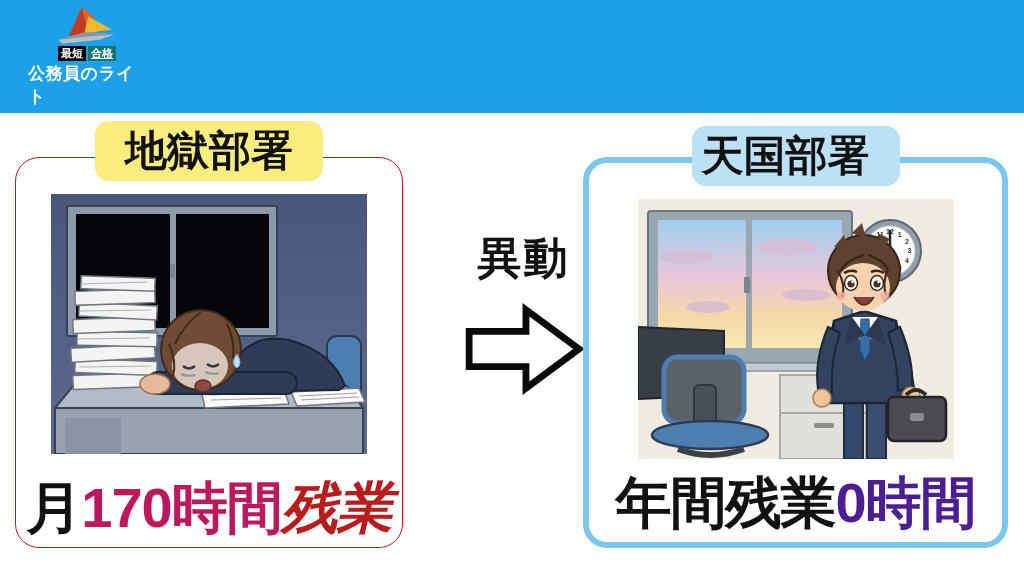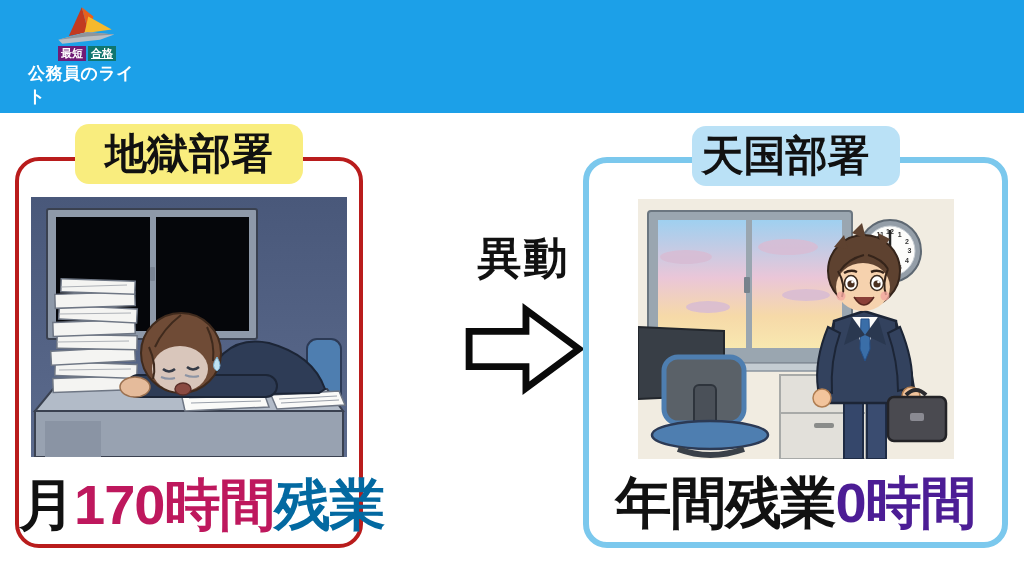--- a/index.html
+++ b/index.html
@@ -8,30 +8,30 @@
   .canvas { position:relative; width:1024px; height:576px; background:#ffffff; }
 
   
   .header { position:absolute; left:0; top:0; width:1024px; height:113px;
     background:#1CA0E8; display:flex; align-items:center; }
   .logo { position:absolute; left:28px; top:6px; width:118px; height:102px;
     display:flex; flex-direction:column; align-items:center; justify-content:center; }
   .logo svg { width:86px; height:52px; display:block; }
   .logo-badges { display:flex; gap:2px; margin-top:1px; }
   .logo-badge { font-size:11px; font-weight:bold; color:#fff; padding:1px 3px; line-height:13px; }
-  .logo-badge.b1 { background:#701a75; }
+  .logo-badge.b1 { background:#000000; }
   .logo-badge.b2 { background:#0f766e;text-decoration:underline; }
   .logo-brand { color:#fff; font-weight:bold; font-size:17px; letter-spacing:0.5px; margin-top:1px; }
   .header-title { position:absolute; left:150px; right:0; top:0; height:113px;
     display:flex; align-items:center; justify-content:center;
     color:#ffffff; font-size:61px; font-weight:900; letter-spacing:1px; white-space:nowrap; }
 
   
   .panel { position:absolute; top:157px; height:391px; background:#fff; border-radius:24px; }
-  .panel.left  { left:15px;  width:348px; border:4px solid #b91c1c; }
+  .panel.left  { left:15px;  width:388px; border:1px solid #b91c1c; }
   .panel.right { left:583px; width:425px; border:6px solid #7BC8ED; }
   .panel-label { position:absolute; top:-37px; left:50%; transform:translateX(-50%);
     white-space:nowrap; padding:5px 30px; border-radius:14px;
     font-size:42px; font-weight:900; color:#111; line-height:50px; }
   .panel.left  .panel-label { background:#F9ED7E; }
   .panel.right .panel-label { background:#BAE1F6;padding-left:10px; }
   .illus { position:absolute; top:36px; left:50%; transform:translateX(-50%);
     width:316px; height:260px; }
   .illus svg { width:316px; height:260px; display:block; }
   .caption { position:absolute; bottom:6px; left:0; right:0; text-align:center;
@@ -125,21 +125,21 @@
         <ellipse cx="149" cy="172" rx="28" ry="23" fill="#D9C6BB"></ellipse>
         <path d="M118,150 Q126,168 122,182 M150,118 Q132,132 124,150 M176,130 Q184,146 182,164" stroke="#3F2A1D" stroke-width="2" fill="none"></path>
         <path d="M132,172 q6,5 12,0" stroke="#343A46" stroke-width="2.5" fill="none"></path>
         <path d="M156,170 q6,5 12,0" stroke="#343A46" stroke-width="2.5" fill="none"></path>
         <path d="M130,180 q7,3 14,1 M154,178 q7,3 14,1" stroke="#8C94A4" stroke-width="2" fill="none"></path>
         <ellipse cx="152" cy="192" rx="8" ry="6" fill="#8A4A42" stroke="#5A2E28" stroke-width="1.5"></ellipse>
         <path d="M186,160 q6,10 0,14 q-7,-4 0,-14" fill="#BFE3F2" stroke="#7AAFD0" stroke-width="1"></path>
       </svg>
     </div>
 
-    <div class="caption"><span style="color: rgb(17, 17, 17);">月</span><span style="color: #be185d;">170時間</span><span style="color: #0369a1;">残業</span></div>
+    <div class="caption"><span style="color: rgb(17, 17, 17);">月</span><span style="color: #be185d;">170時間</span><span style="color: #b91c1c; font-style: italic;">残業</span></div>
   </div>
 
   <div class="transfer">
     <div class="transfer-label">異動</div>
     <div class="transfer-arrow">
       <svg viewBox="0 0 120 100">
         <polygon points="4,32 62,32 62,10 116,50 62,90 62,68 4,68" fill="#ffffff" stroke="#0A0A0A" stroke-width="7" stroke-linejoin="miter"></polygon>
       </svg>
     </div>
   </div>

